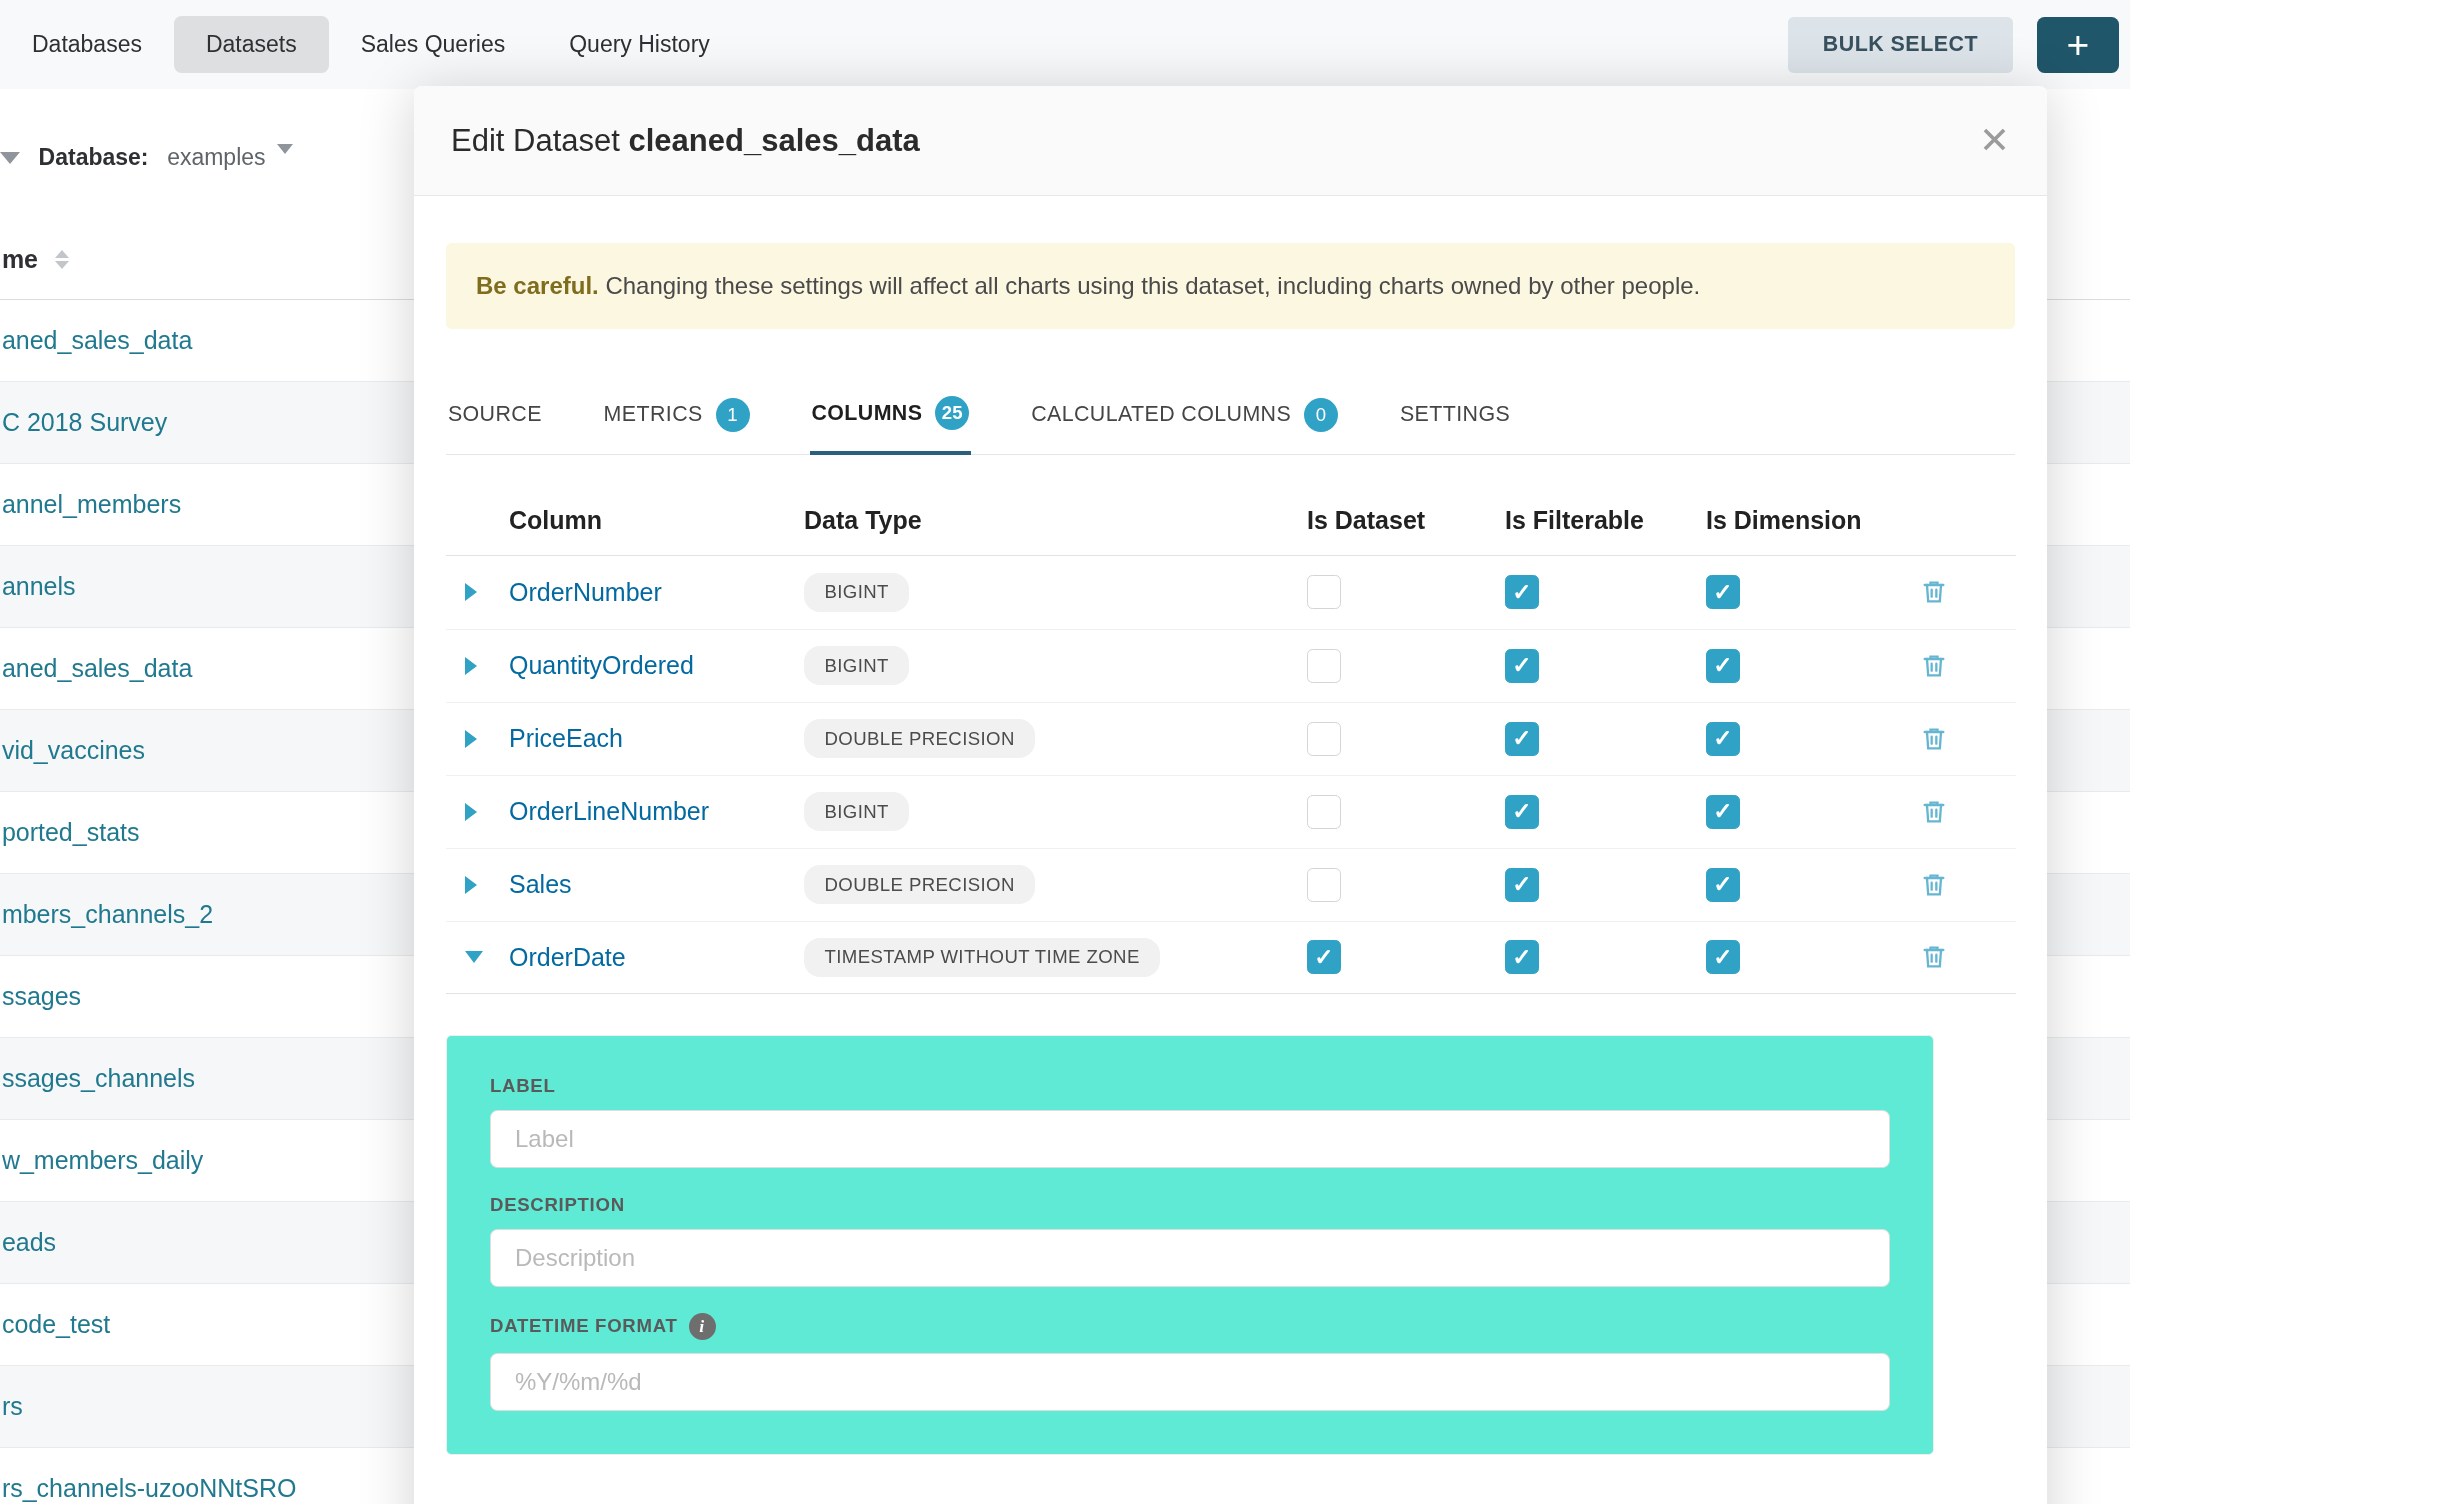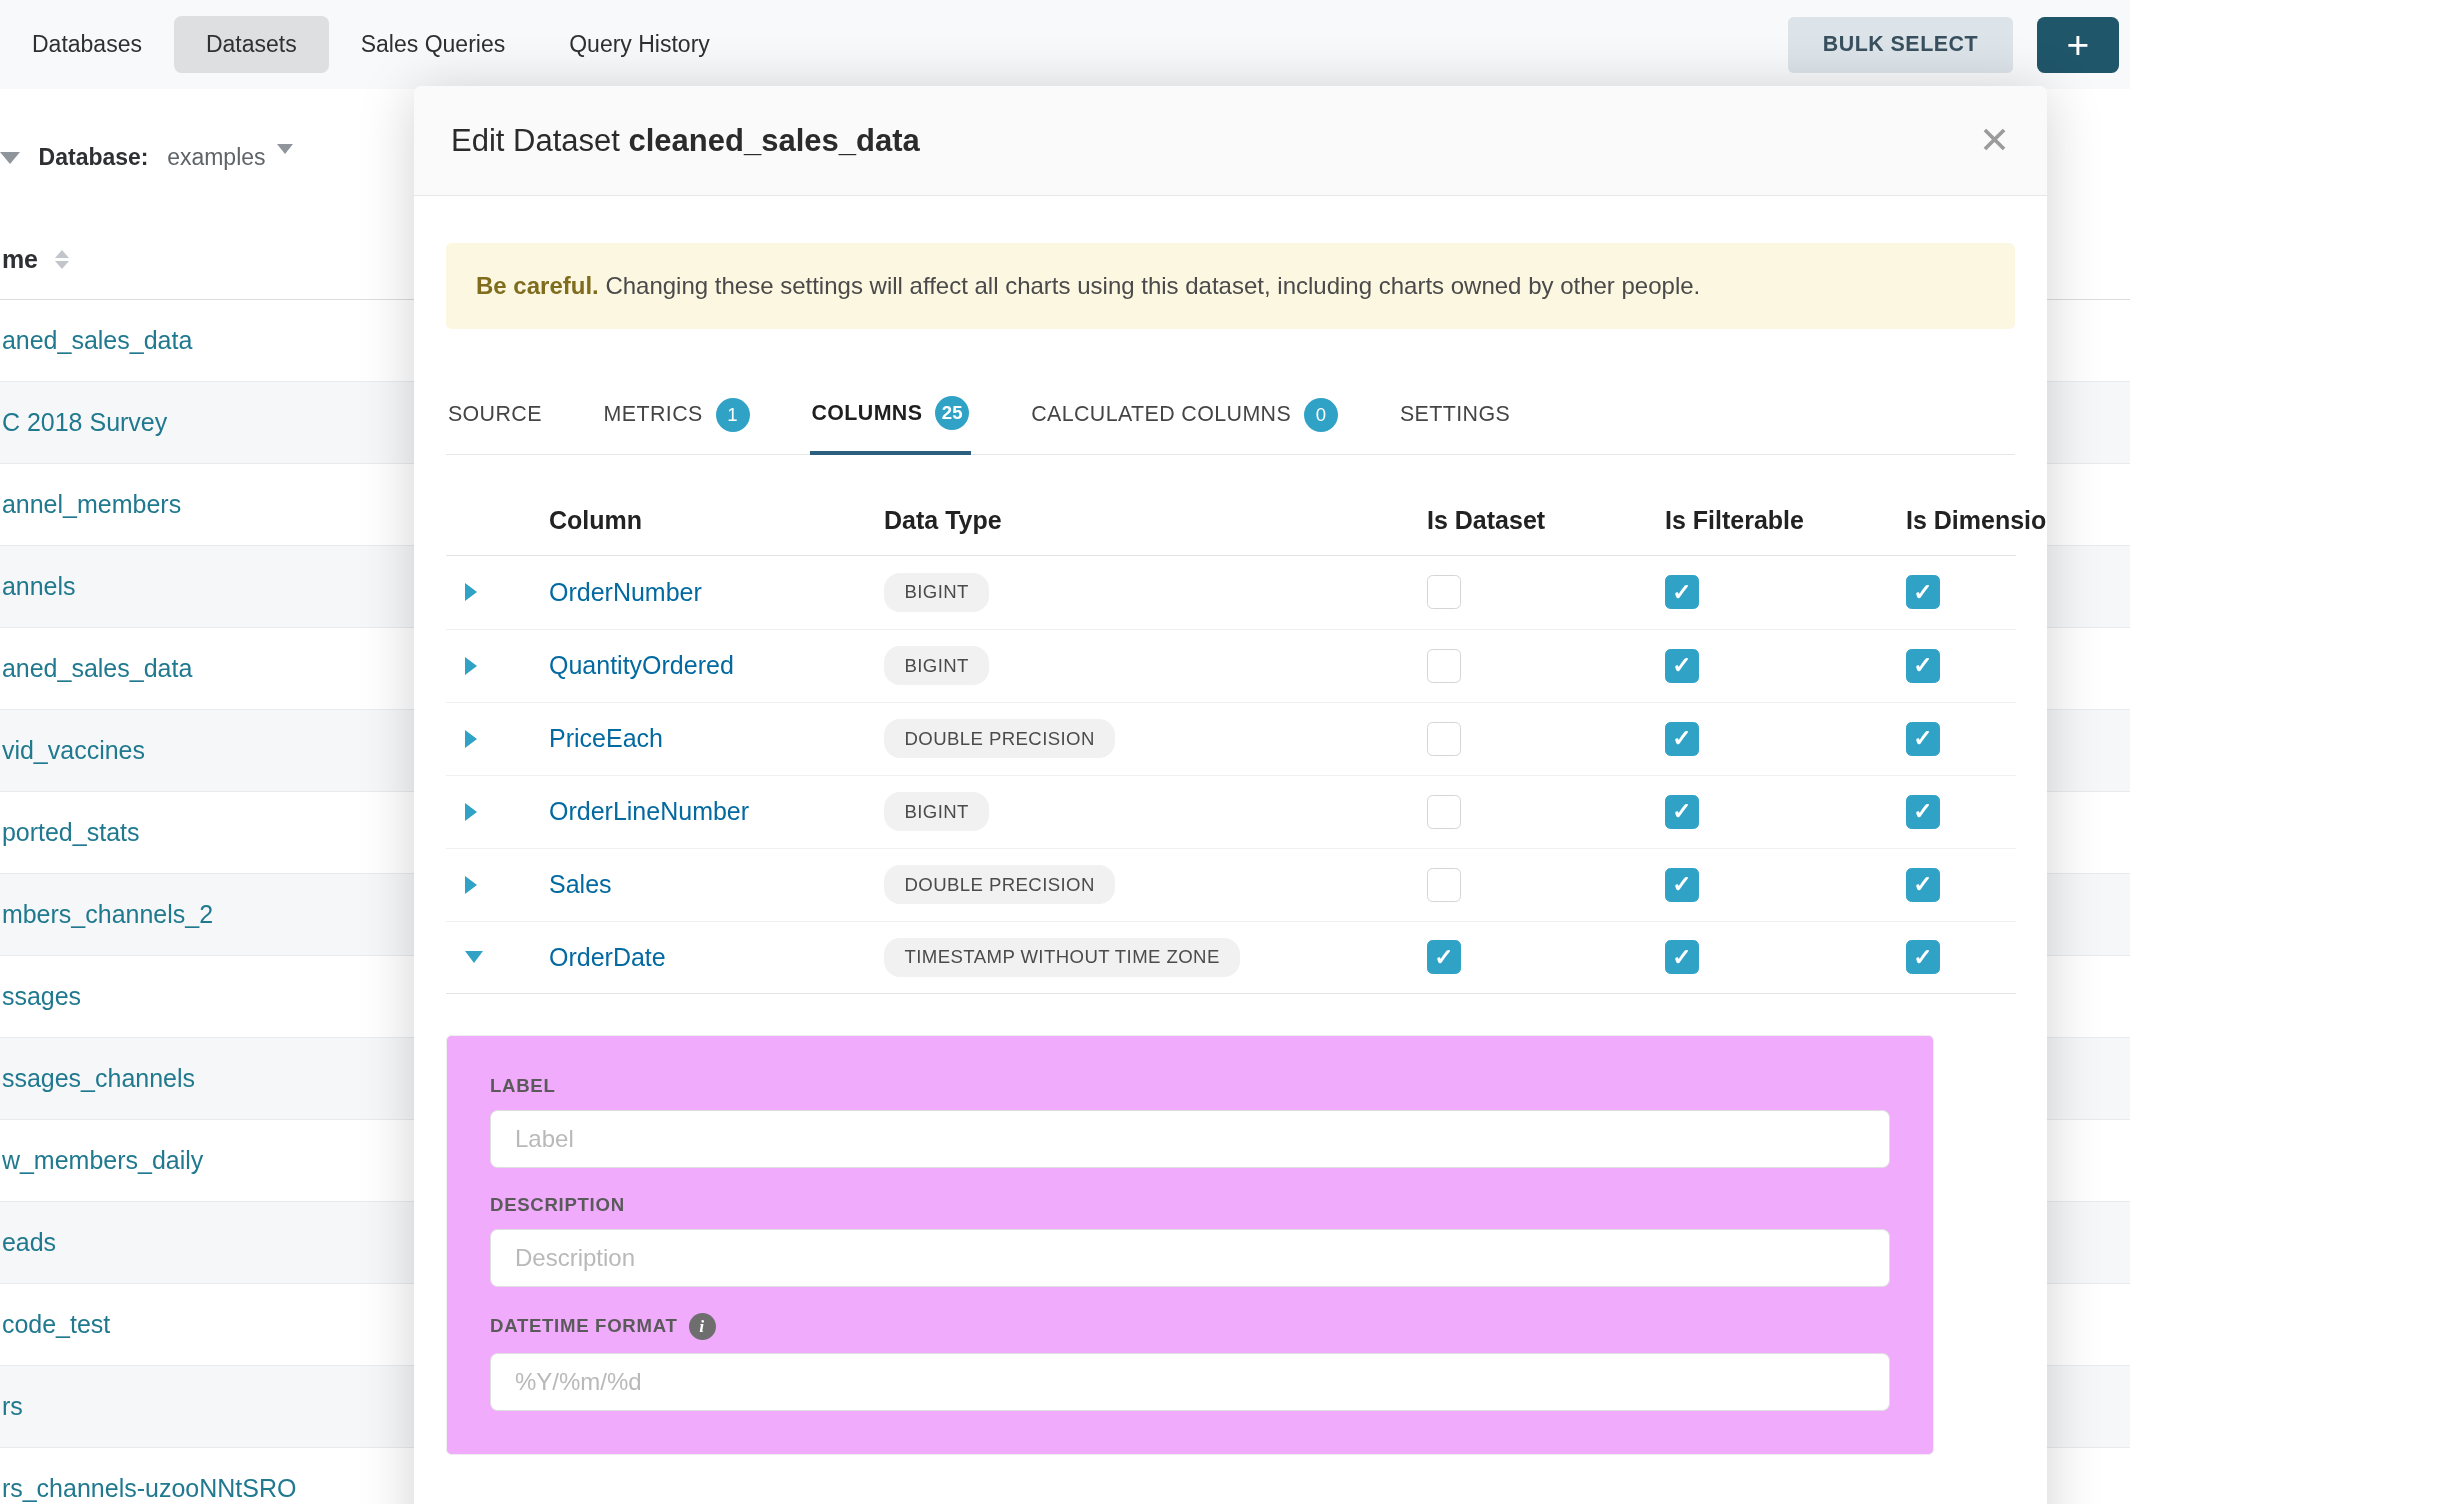--- a/index.html
+++ b/index.html
@@ -58,40 +58,40 @@
 
   .tabs { display:flex; gap:58px; margin-top:62px; border-bottom:0.9px solid #E6E6E6; }
   .tab { display:flex; align-items:center; gap:13px; padding:5.6px 1.9px 20.5px; font-size:21.4px;
     color:#454545; letter-spacing:0.4px; cursor:pointer; font-weight:500; white-space:nowrap; }
   .tab.active { border-bottom:4.7px solid #2B5F7E; margin-bottom:-0.9px; color:#1F1F1F; font-weight:600; }
   .badge { min-width:34px; height:34px; padding:0 5.6px; border-radius:17.7px; background:#2FA2C6; color:#fff;
     font-size:18.6px; display:flex; align-items:center; justify-content:center; }
 
   .mtable { margin-top:32px; width:1570px; }
   .mhead, .mrow { display:grid; grid-template-columns:63px 295px 503px 198px 201px 214px 1fr;
-    align-items:center;gap:40px; }
+    align-items:center; }
   .mhead { height:69px; border-bottom:0.9px solid #E3E3E3; font-size:25px; font-weight:700; color:#222; }
   .mrow { height:73px; }
   .mrow + .mrow { border-top:0.9px solid #F0F0F0; }
   .mrow:last-child { border-bottom:0.9px solid #E3E3E3; }
   .caret { width:0; height:0; border-top:9.3px solid transparent; border-bottom:9.3px solid transparent;
     border-left:12px solid #2FA2C6; margin-left:18.6px; cursor:pointer; }
   .caret.down { border-left:9.3px solid transparent; border-right:9.3px solid transparent;
     border-top:12px solid #2FA2C6; border-bottom:none; }
   .cname { font-size:25px; color:#0369a1; }
   .pill { display:inline-block; background:#F1F1F2; color:#4B4B4B; font-size:18.6px; padding:8.4px 20.5px;
     border-radius:16px; letter-spacing:0.4px; white-space:nowrap; }
   .cb { width:34px; height:34px; border:1.9px solid #D5D5D5; border-radius:5.6px; background:#fff;
     display:flex; align-items:center; justify-content:center; cursor:pointer; }
   .cb.checked { background:#2FA2C6; border-color:#2FA2C6; }
   .cb .tick { display:none; color:#fff; font-size:23px; font-weight:700; line-height:1; }
   .cb.checked .tick { display:block; }
   .trash { display:flex; align-items:center; cursor:pointer; }
 
-  .panel { width:1488px; background:#f0abfc; border:0.9px solid #EFEFEF; border-radius:5.6px;
+  .panel { width:1488px; background:#5eead4; border:0.9px solid #EFEFEF; border-radius:5.6px;
     margin-top:41px; padding:39px 43px 43px; }
   .flabel { font-size:18.6px; font-weight:700; color:#5A5A5A; letter-spacing:0.7px; margin:26px 0 13px;
     display:flex; align-items:center; }
   .flabel:first-child { margin-top:0; }
   .finput { width:100%; height:58px; border:0.9px solid #DEDEDE; border-radius:7.5px; background:#fff;
     font-size:24px; padding:0 24px; color:#333; font-family:"Liberation Sans", sans-serif; outline:none; }
   .finput::placeholder { color:#B9B9B9; }
   .info-icon { display:inline-flex; width:27px; height:27px; border-radius:50%; background:#6E6E6E;
     color:#fff; font-size:17.7px; font-weight:700; align-items:center; justify-content:center;
     margin-left:11.2px; font-style:italic; font-family:"Liberation Serif", serif; }

